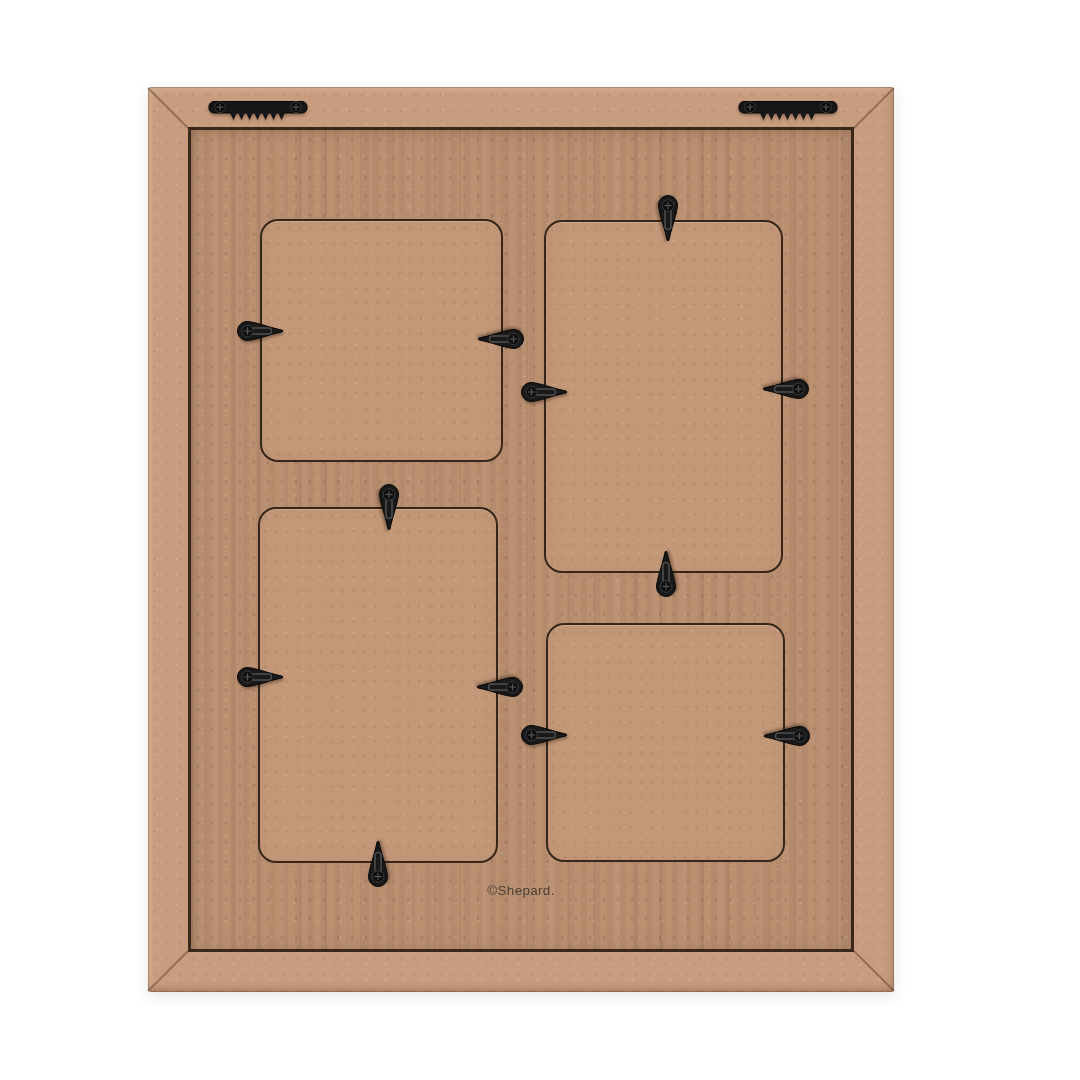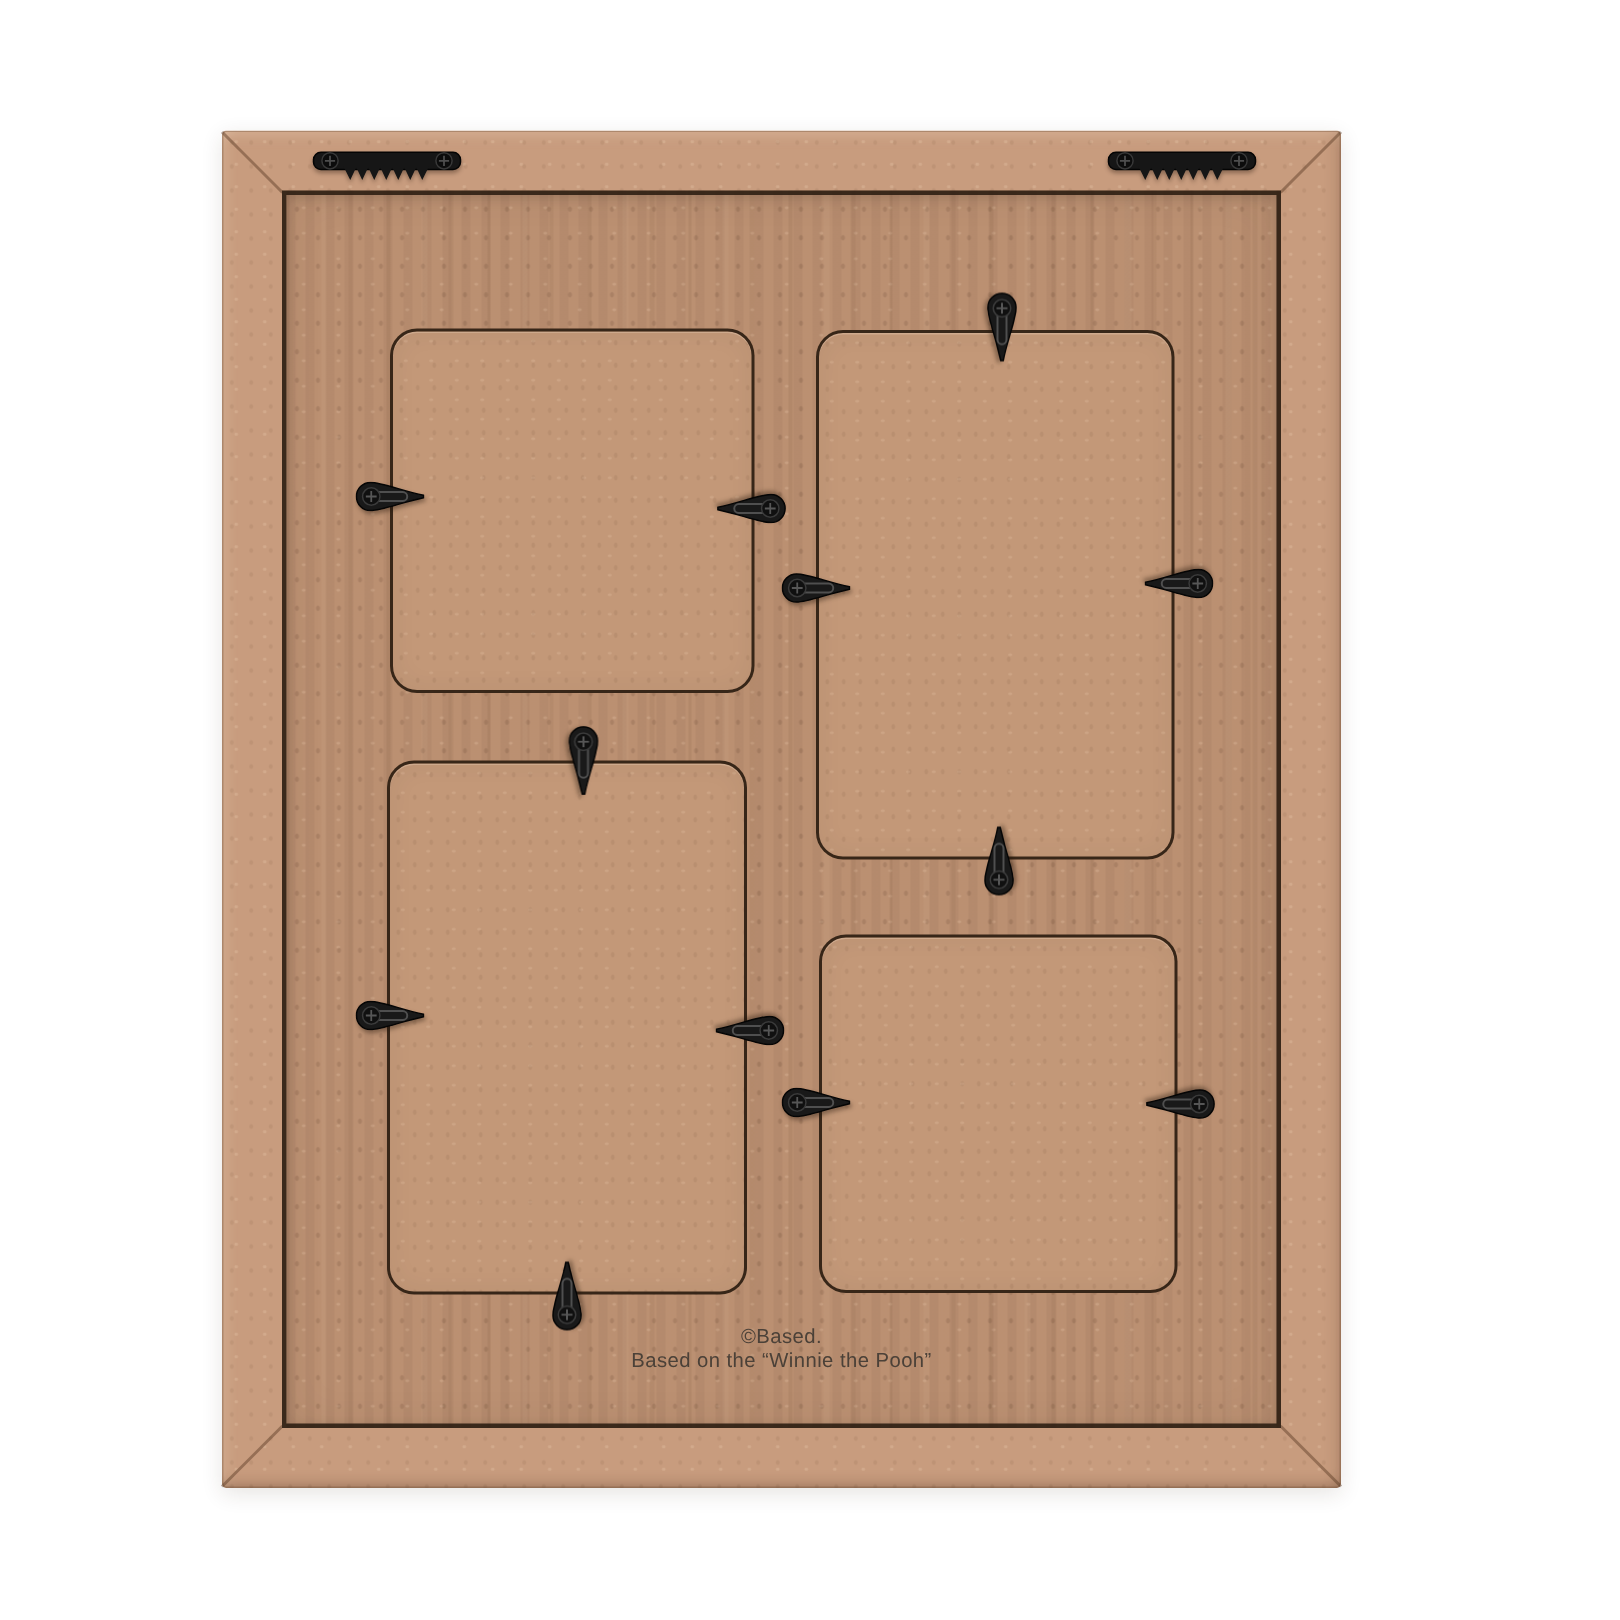--- a/index.html
+++ b/index.html
@@ -197,17 +197,16 @@
     <rect x="1" y="3.5" width="98" height="11.5" rx="5" fill="#161616" stroke="#040404" stroke-width="1"></rect>
     <path d="M21,13 L25.5,22 L29.5,13.5 L33.5,22 L37.5,13.5 L41.5,22 L45.5,13.5 L49.5,22 L53.5,13.5 L57.5,22 L61.5,13.5 L65.5,22 L69.5,13.5 L73.5,22 L78,13 Z" fill="#161616"></path>
     <circle cx="12" cy="9.2" r="5.4" fill="#0c0c0c" stroke="#383838" stroke-width="1"></circle>
     <path d="M12,5.8 L12,12.6 M8.6,9.2 L15.4,9.2" stroke="#4d4d4d" stroke-width="1.2"></path>
     <circle cx="88" cy="9.2" r="5.4" fill="#0c0c0c" stroke="#383838" stroke-width="1"></circle>
     <path d="M88,5.8 L88,12.6 M84.6,9.2 L91.4,9.2" stroke="#4d4d4d" stroke-width="1.2"></path>
   </svg>
 </div>
       </div>
     <div class="backing-text">
-      <div>©Based.</div>
-      <div>Based on the “Winnie the Pooh”</div>
+      <div>©Shepard.</div>
     </div>
   </div>
 </div>
 
 </body></html>

